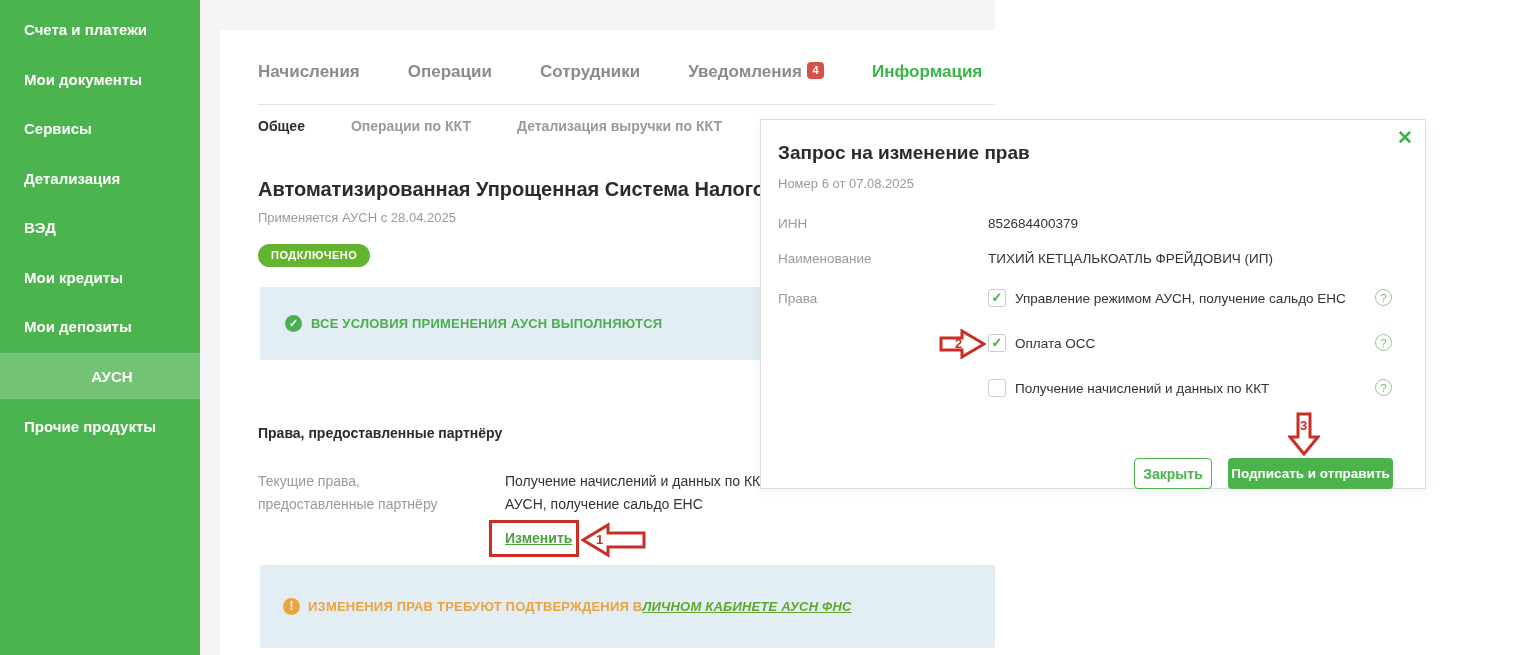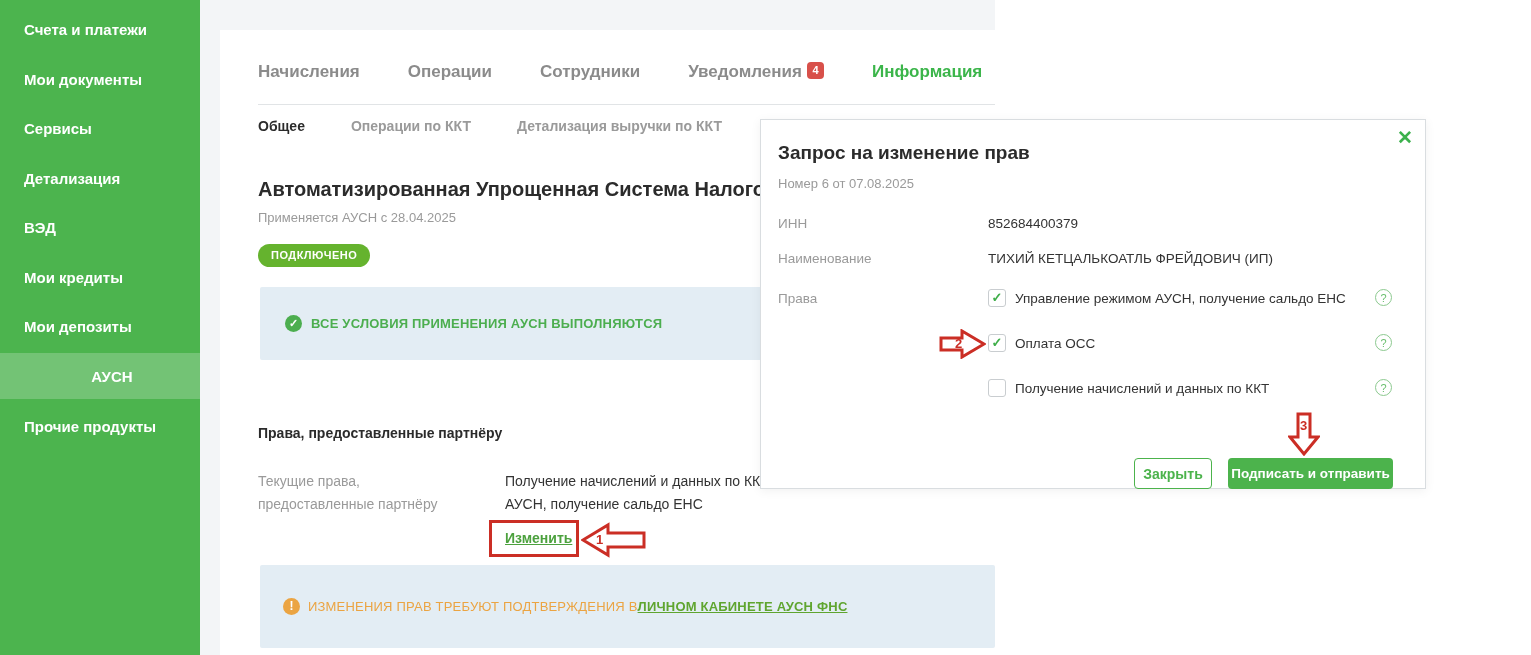--- a/index.html
+++ b/index.html
@@ -43,22 +43,22 @@
   .rights-heading { position:absolute; left:38px; top:395px; font-size:14px; font-weight:bold; color:#2b2b2b; }
   .rights-label { position:absolute; left:38px; top:440px; width:220px; font-size:14px; color:#9a9a9a; line-height:23px; }
   .rights-value { position:absolute; left:285px; top:440px; width:260px; font-size:14px; color:#333333; line-height:23px; }
   .change-link { position:absolute; left:285px; top:500px; font-size:14px; font-weight:bold; color:#4ca13e;
                  text-decoration:underline; cursor:pointer; }
 
   .info-box2 { position:absolute; left:40px; top:535px; width:735px; height:83px; background:#e3edf4; border-radius:2px;
                display:flex; align-items:center; padding-left:23px; }
   .warn-circle { width:17px; height:17px; border-radius:50%; background:#eba442; color:#fff; font-size:12px; font-weight:bold;
                  text-align:center; line-height:17px; margin-right:8px; flex:none; }
-  .info-box2-text { font-size:13px; font-weight:normal; color:#eba442; letter-spacing:.2px; }
-  .fns-link { font-size:13px; font-weight:bold; color:#5fa52f; text-decoration:underline; cursor:pointer; letter-spacing:.2px; }
+  .info-box2-text { font-size:13px; font-weight:bold; color:#eba442; letter-spacing:.2px; }
+  .fns-link { font-size:13px; font-weight:bold; color:#5fa52f; text-decoration:underline; cursor:pointer; letter-spacing:.2px;font-style:italic; }
 
   
   .modal { position:absolute; left:760px; top:119px; width:666px; height:370px; background:#ffffff;
            border:1px solid #d9dde0; box-shadow:0 2px 10px rgba(0,0,0,.06); z-index:5; }
   .modal-close { position:absolute; right:12px; top:8px; font-size:19px; font-weight:bold; color:#3cb14d; cursor:pointer; line-height:19px; }
   .modal-title { position:absolute; left:17px; top:22px; font-size:19px; font-weight:bold; color:#2b2b2b; }
   .modal-subtitle { position:absolute; left:17px; top:56px; font-size:13px; color:#9a9a9a; }
   .m-label { position:absolute; left:17px; font-size:13.5px; color:#9a9a9a; }
   .m-value { position:absolute; left:227px; font-size:13.5px; color:#333333; }
   .checkbox { position:absolute; left:227px; width:18px; height:18px; background:#fff; border:1px solid #c9cdd0; border-radius:3px;

